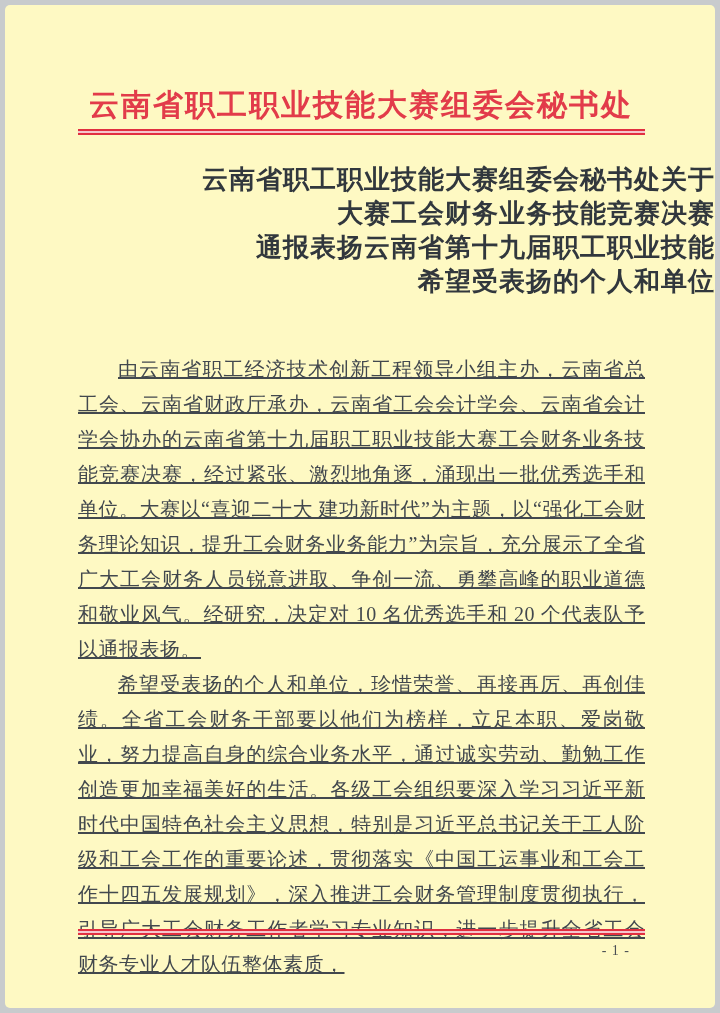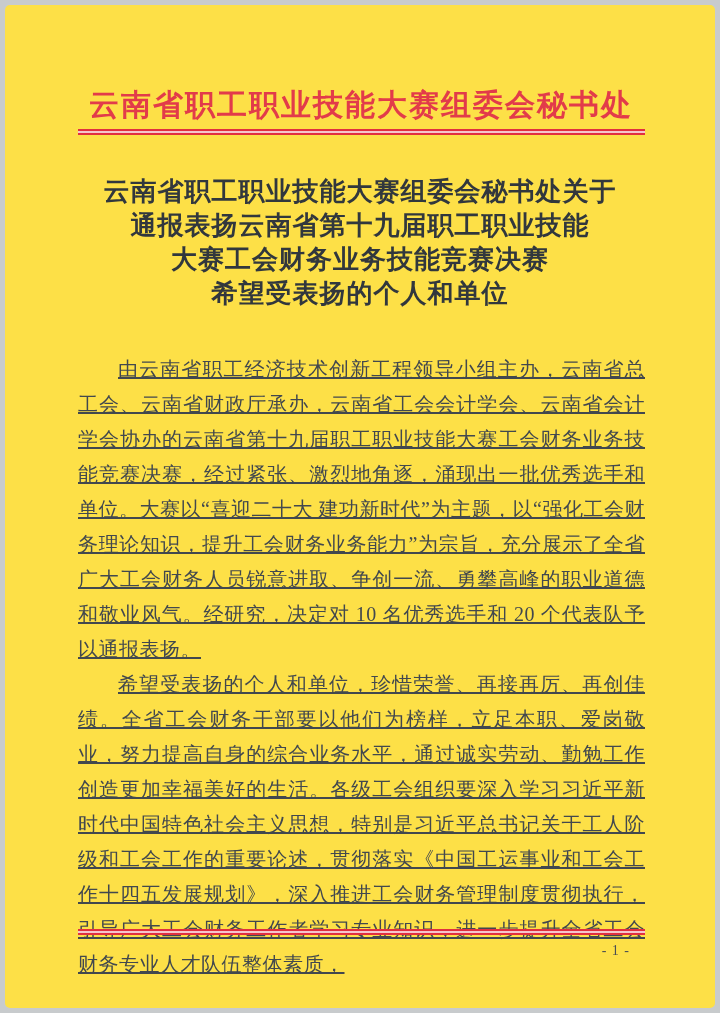--- a/index.html
+++ b/index.html
@@ -12,21 +12,21 @@
     background: #c8cbcd;
     position: relative;
     overflow: hidden;
   }
   .page {
     position: absolute;
     left: 5px;
     top: 5px;
     width: 710px;
     height: 1003px;
-    background: #fde047;
+    background: #fef9c3;
     border-radius: 5px;
     overflow: hidden;
   }
   .letterhead {
     position: absolute;
     top: 80px;
     left: 0;
     width: 100%;
     text-align: center;
     color: #e23b4a;
@@ -45,27 +45,26 @@
     border-bottom: 2px solid #e12f40;
     background: #f5c6cc;
   }
   .rule-top { top: 124px; }
   .rule-bottom { top: 924px; }
   .doc-title {
     position: absolute;
     top: 158px;
     left: 0;
     width: 100%;
-    text-align: center;
+    text-align: right;
     color: #31373d;
     font-size: 26px;
     font-weight: 700;
     line-height: 34px;
     letter-spacing: 1px;
-    margin-top: 12px;
   }
   .body-text {
     position: absolute;
     top: 347px;
     left: 73px;
     width: 567px;
     color: #42484e;
     font-size: 20px;
     line-height: 35px;
     letter-spacing: 0.5px;
@@ -88,22 +87,22 @@
 <body>
 
 <div class="page">
 
   <div class="letterhead">云南省职工职业技能大赛组委会秘书处</div>
 
   <div class="double-rule rule-top"></div>
 
   <div class="doc-title">
     <div>云南省职工职业技能大赛组委会秘书处关于</div>
+    <div>大赛工会财务业务技能竞赛决赛</div>
     <div>通报表扬云南省第十九届职工职业技能</div>
-    <div>大赛工会财务业务技能竞赛决赛</div>
     <div>希望受表扬的个人和单位</div>
   </div>
 
   <div class="body-text">
     <p>由云南省职工经济技术创新工程领导小组主办，云南省总工会、云南省财政厅承办，云南省工会会计学会、云南省会计学会协办的云南省第十九届职工职业技能大赛工会财务业务技能竞赛决赛，经过紧张、激烈地角逐，涌现出一批优秀选手和单位。大赛以“喜迎二十大 建功新时代”为主题，以“强化工会财务理论知识，提升工会财务业务能力”为宗旨，充分展示了全省广大工会财务人员锐意进取、争创一流、勇攀高峰的职业道德和敬业风气。经研究，决定对 10 名优秀选手和 20 个代表队予以通报表扬。</p>
     <p>希望受表扬的个人和单位，珍惜荣誉、再接再厉、再创佳绩。全省工会财务干部要以他们为榜样，立足本职、爱岗敬业，努力提高自身的综合业务水平，通过诚实劳动、勤勉工作创造更加幸福美好的生活。各级工会组织要深入学习习近平新时代中国特色社会主义思想，特别是习近平总书记关于工人阶级和工会工作的重要论述，贯彻落实《中国工运事业和工会工作十四五发展规划》，深入推进工会财务管理制度贯彻执行，引导广大工会财务工作者学习专业知识，进一步提升全省工会财务专业人才队伍整体素质，</p>
   </div>
 
   <div class="double-rule rule-bottom"></div>
 

